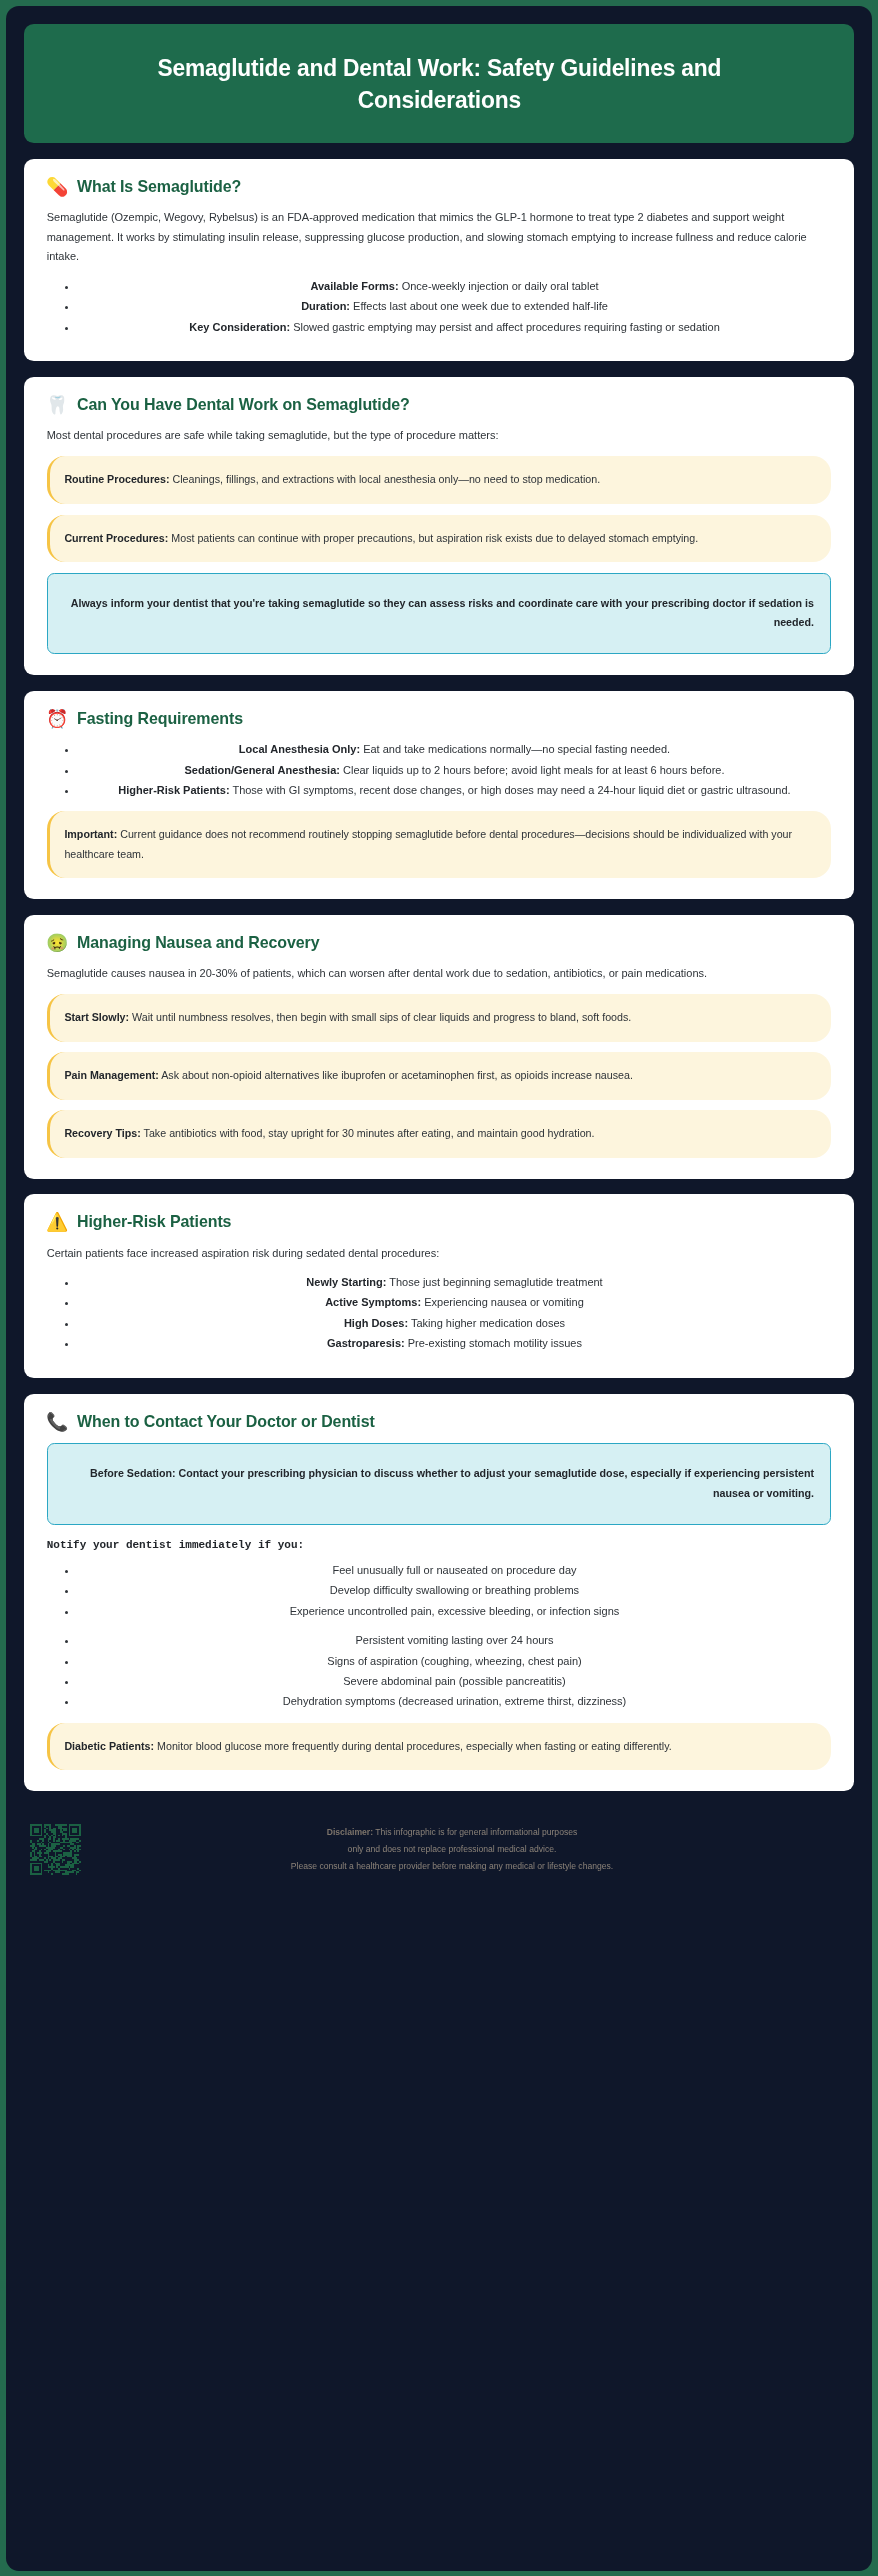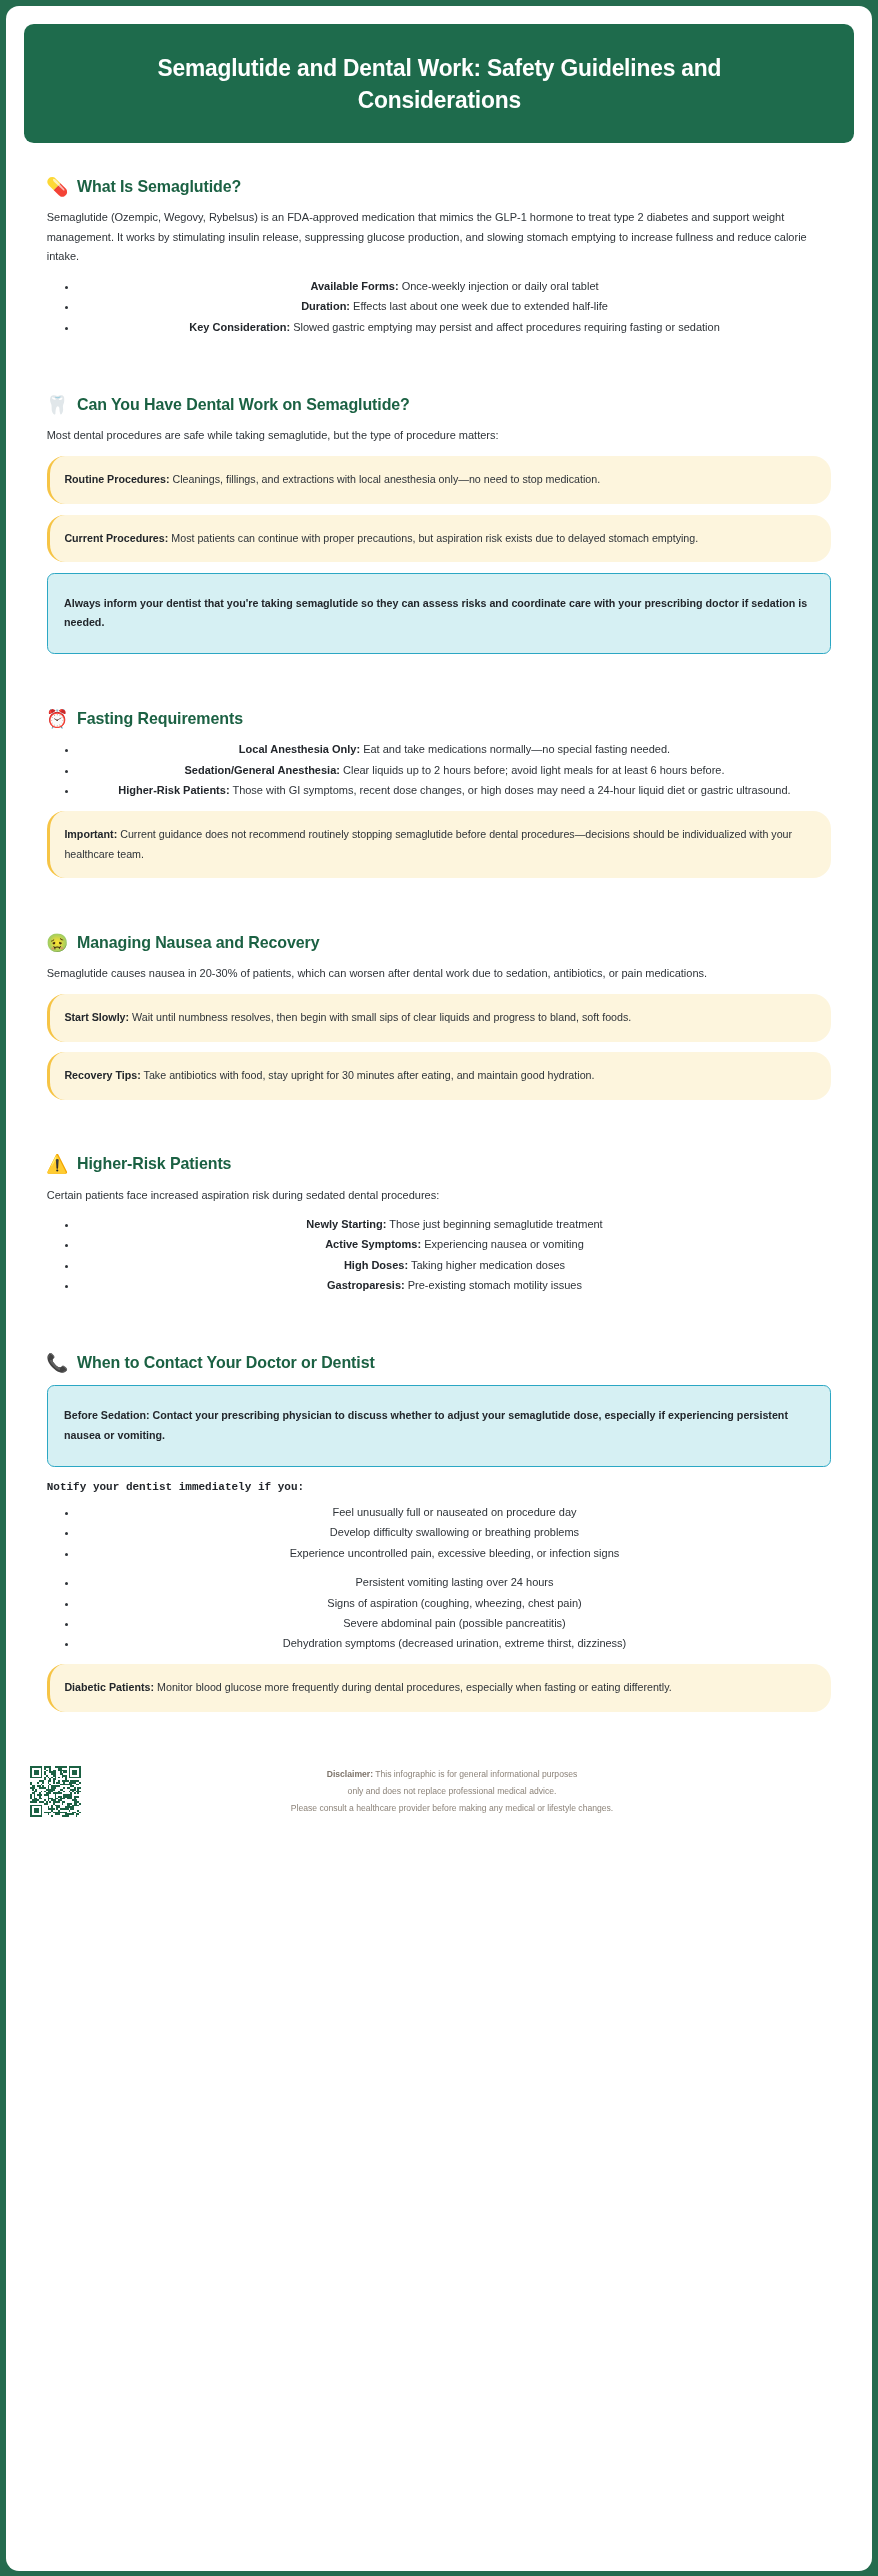--- a/index.html
+++ b/index.html
@@ -11,21 +11,21 @@
   }
 
   .page {
     width: 878px;
     min-height: 2576px;
     background: #246b4e;
     padding: 5.7px;
   }
 
   .sheet {
-    background: #ffffff;
+    background: #0f172a;
     border-radius: 13px;
     padding: 18px 18px 0 18px;
     min-height: 2565px;
     display: flex;
     flex-direction: column;
   }
 
   
   .banner {
     background: #1e6b4c;
@@ -116,20 +116,21 @@
   }
   .note-yellow p b { font-weight: 700; color: #22262b; }
 
   
   .note-blue {
     background: #d6f0f3;
     border: 1.6px solid #2ba7c4;
     border-radius: 7.3px;
     padding: 20.4px 16.3px 20.4px 16.3px;
     margin-top: 10.6px;
+    text-align: right;
   }
   .note-blue p {
     color: #22262b;
     font-size: 10.7px;
     line-height: 1.82;
     font-weight: 700;
   }
   .note-blue.normal p { font-weight: 700; }
 
   .subhead {
@@ -221,20 +222,23 @@
     </div>
 
     <div class="card">
       <div class="card-head">
         <span class="emoji">🤢</span>
         <h2>Managing Nausea and Recovery</h2>
       </div>
       <p class="body">Semaglutide causes nausea in 20-30% of patients, which can worsen after dental work due to sedation, antibiotics, or pain medications.</p>
       <div class="note-yellow">
         <p><b>Start Slowly:</b><span> Wait until numbness resolves, then begin with small sips of clear liquids and progress to bland, soft foods.</span></p>
+      </div>
+      <div class="note-yellow">
+        <p><b>Pain Management:</b><span> Ask about non-opioid alternatives like ibuprofen or acetaminophen first, as opioids increase nausea.</span></p>
       </div>
       <div class="note-yellow">
         <p><b>Recovery Tips:</b><span> Take antibiotics with food, stay upright for 30 minutes after eating, and maintain good hydration.</span></p>
       </div>
     </div>
 
     <div class="card">
       <div class="card-head">
         <span class="emoji">⚠️</span>
         <h2>Higher-Risk Patients</h2>

